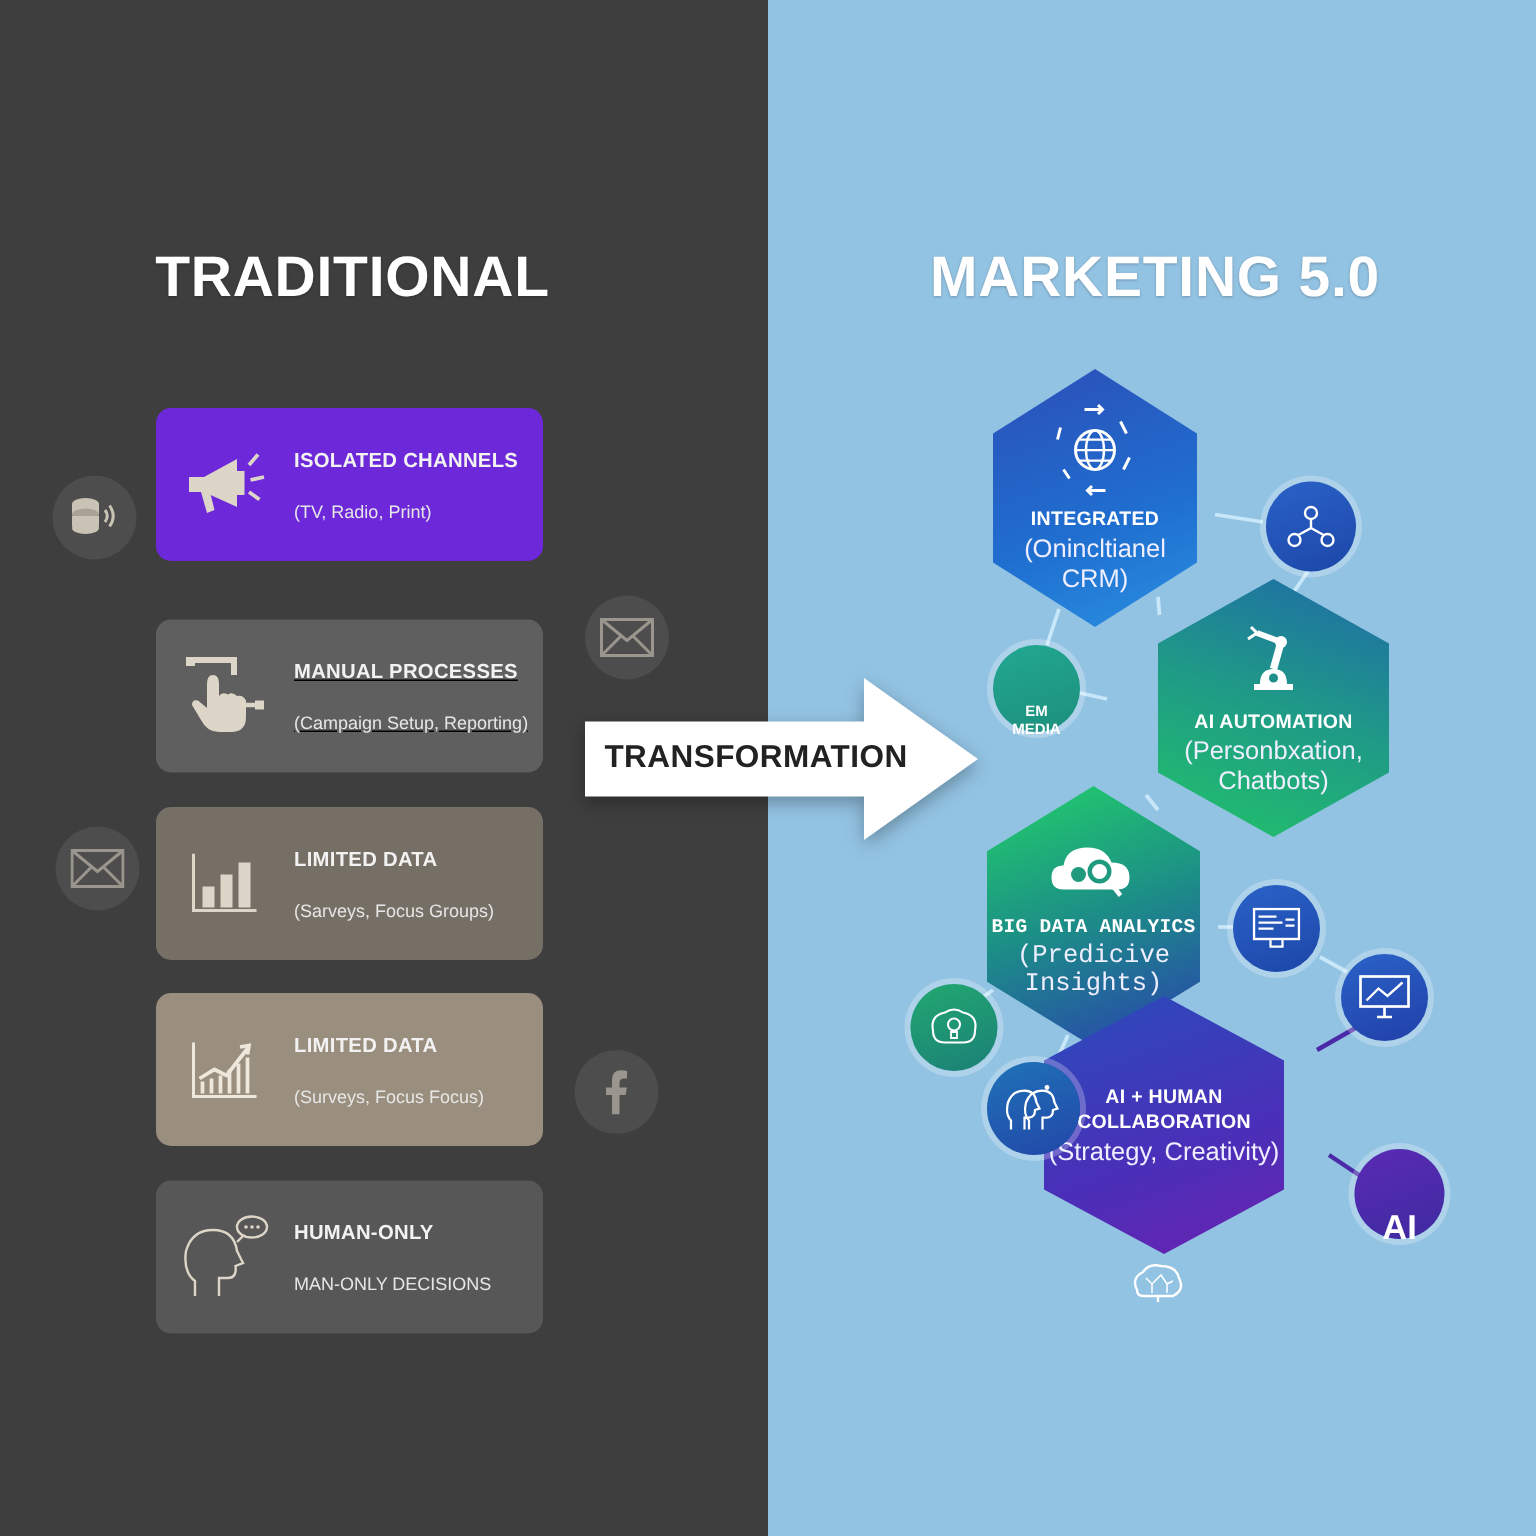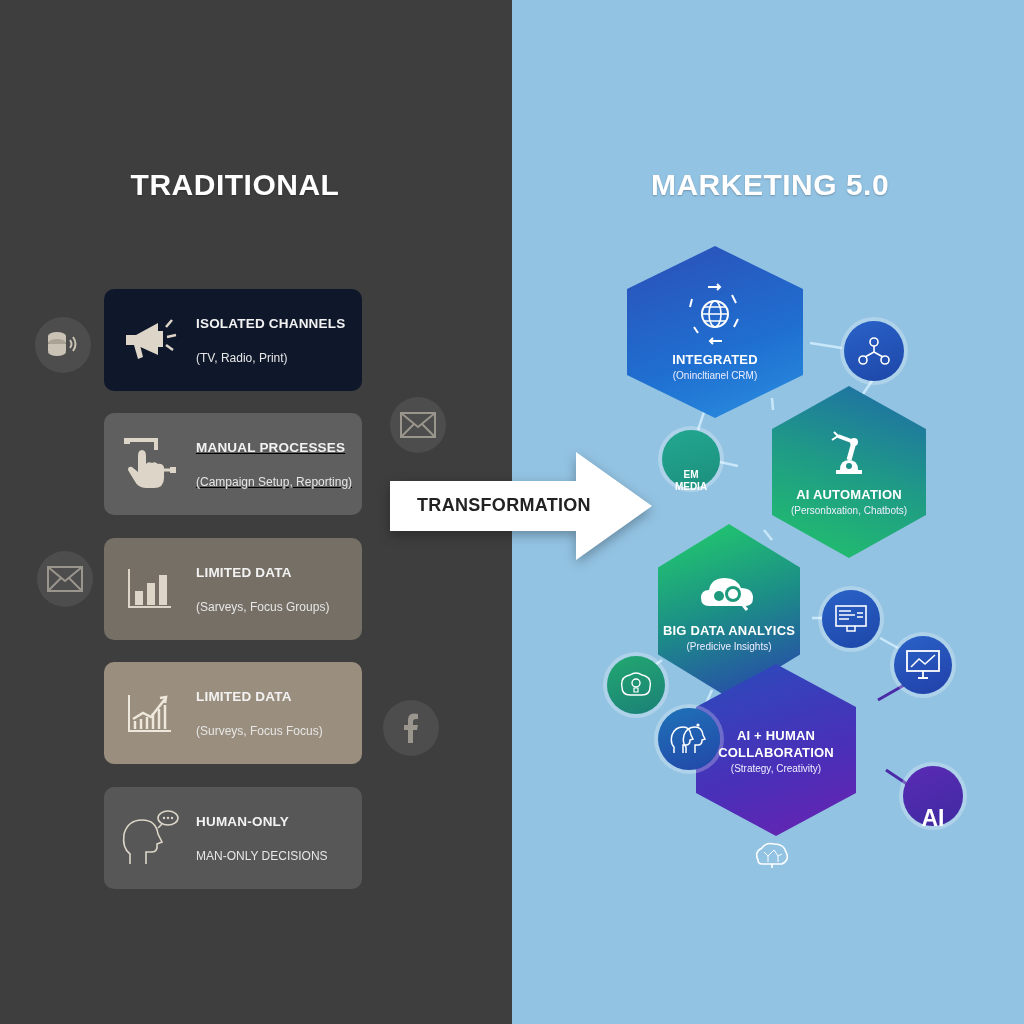--- a/index.html
+++ b/index.html
@@ -1,45 +1,45 @@
 <!DOCTYPE html>
 <html><head>
 <meta charset="utf-8">
 <style>
   * { box-sizing: border-box; margin: 0; padding: 0; }
   html, body { width: 1024px; height: 1024px; overflow: hidden; }
   body { position: relative; font-family: "Liberation Sans", "DejaVu Sans", sans-serif; }
   .panel-left { position: absolute; left: 0; top: 0; width: 512px; height: 1024px; background: #3e3e3e; }
   .panel-right { position: absolute; left: 512px; top: 0; width: 512px; height: 1024px; background: #93c3e3; }
-  .title { position: absolute; color: #fff; font-weight: 700; font-size: 30px; line-height: 34px; text-align: center; letter-spacing: 0.5px; text-shadow: 0 1px 2px rgba(0,0,0,0.25); }
+  .title { position: absolute; color: #fff; font-weight: 700; font-size: 38px; line-height: 34px; text-align: center; letter-spacing: 0.5px; text-shadow: 0 1px 2px rgba(0,0,0,0.25); }
   .title-left { left: 100px; top: 168px; width: 270px; }
   .title-right { left: 600px; top: 168px; width: 340px; }
 
   .card { position: absolute; left: 104px; width: 258px; height: 102px; border-radius: 10px; display: flex; align-items: center; }
   .card .ico { width: 92px; height: 100%; display: flex; align-items: center; justify-content: center; }
   .card .txt { flex: 1; color: #f2f2f2; }
   .card .h { font-size: 13.5px; font-weight: 700; letter-spacing: 0.2px; }
   .card .s { font-size: 12px; margin-top: 20px; color: #e6e6e6; }
-  .c0 { top: 289px; background: #0f172a; }
+  .c0 { top: 272px; background: #6d28d9; }
   .c1 { top: 413px; background: #5f5f5f; text-decoration: underline; }
   .c2 { top: 538px; background: #756f66; }
   .c3 { top: 662px; background: #9a8f7e; }
   .c4 { top: 787px; background: #575757; }
 
   .side-ico { position: absolute; width: 56px; height: 56px; border-radius: 50%; background: #4d4d4d; display: flex; align-items: center; justify-content: center; }
 
   .arrow { position: absolute; left: 390px; top: 452px; width: 262px; height: 108px; filter: drop-shadow(0 4px 6px rgba(0,0,0,0.3)); }
-  .arrow-label { position: absolute; left: 390px; top: 481px; width: 228px; height: 48px; display: flex; align-items: center; justify-content: center; font-weight: 700; font-size: 18px; color: #222; letter-spacing: 0.3px; }
+  .arrow-label { position: absolute; left: 390px; top: 481px; width: 228px; height: 48px; display: flex; align-items: center; justify-content: center; font-weight: 700; font-size: 21px; color: #222; letter-spacing: 0.3px; }
 
   .hex { position: absolute; clip-path: polygon(50% 0%, 100% 25%, 100% 75%, 50% 100%, 0% 75%, 0% 25%); display: flex; flex-direction: column; align-items: center; justify-content: center; color: #fff; text-align: center; }
   .hex .h { font-weight: 700; font-size: 13px; letter-spacing: 0.2px; line-height: 17px; }
-  .hex .s { font-size: 10px; margin-top: 2px; color: #eef; }
-  .hx0 { left: 627px; top: 246px; width: 176px; height: 172px; background: linear-gradient(160deg, #2c4fb8 0%, #1f6fd0 60%, #2a8fe0 100%); }
+  .hex .s { font-size: 17px; margin-top: 2px; color: #eef; }
+  .hx0 { left: 662px; top: 246px; width: 136px; height: 172px; background: linear-gradient(160deg, #2c4fb8 0%, #1f6fd0 60%, #2a8fe0 100%); }
   .hx1 { left: 736px; top: 386px; width: 154px; height: 172px; background: linear-gradient(200deg, #1f6aa8 0%, #1f9b86 50%, #22c36a 100%); margin-left: 36px; }
-  .hx2 { left: 658px; top: 524px; width: 142px; height: 174px; background: linear-gradient(160deg, #22d06a 0%, #1c8d87 50%, #2a3fb0 100%); }
+  .hx2 { left: 658px; top: 524px; width: 142px; height: 174px; background: linear-gradient(160deg, #22d06a 0%, #1c8d87 50%, #2a3fb0 100%); font-family: Liberation Mono, monospace; }
   .hx3 { left: 696px; top: 664px; width: 160px; height: 172px; background: linear-gradient(160deg, #2a4cbc 0%, #4a2fb8 60%, #6a22b0 100%); }
 
   .node { position: absolute; border-radius: 50%; display: flex; align-items: center; justify-content: center; box-shadow: 0 0 0 4px rgba(255,255,255,0.25); }
   .node-label { font-size: 10px; font-weight: 700; color: #fff; text-align: center; line-height: 12px; margin-top: 44px; }
 
   svg.lines { position: absolute; left: 0; top: 0; width: 1024px; height: 1024px; pointer-events: none; }
 </style>
 </head>
 <body>
 

